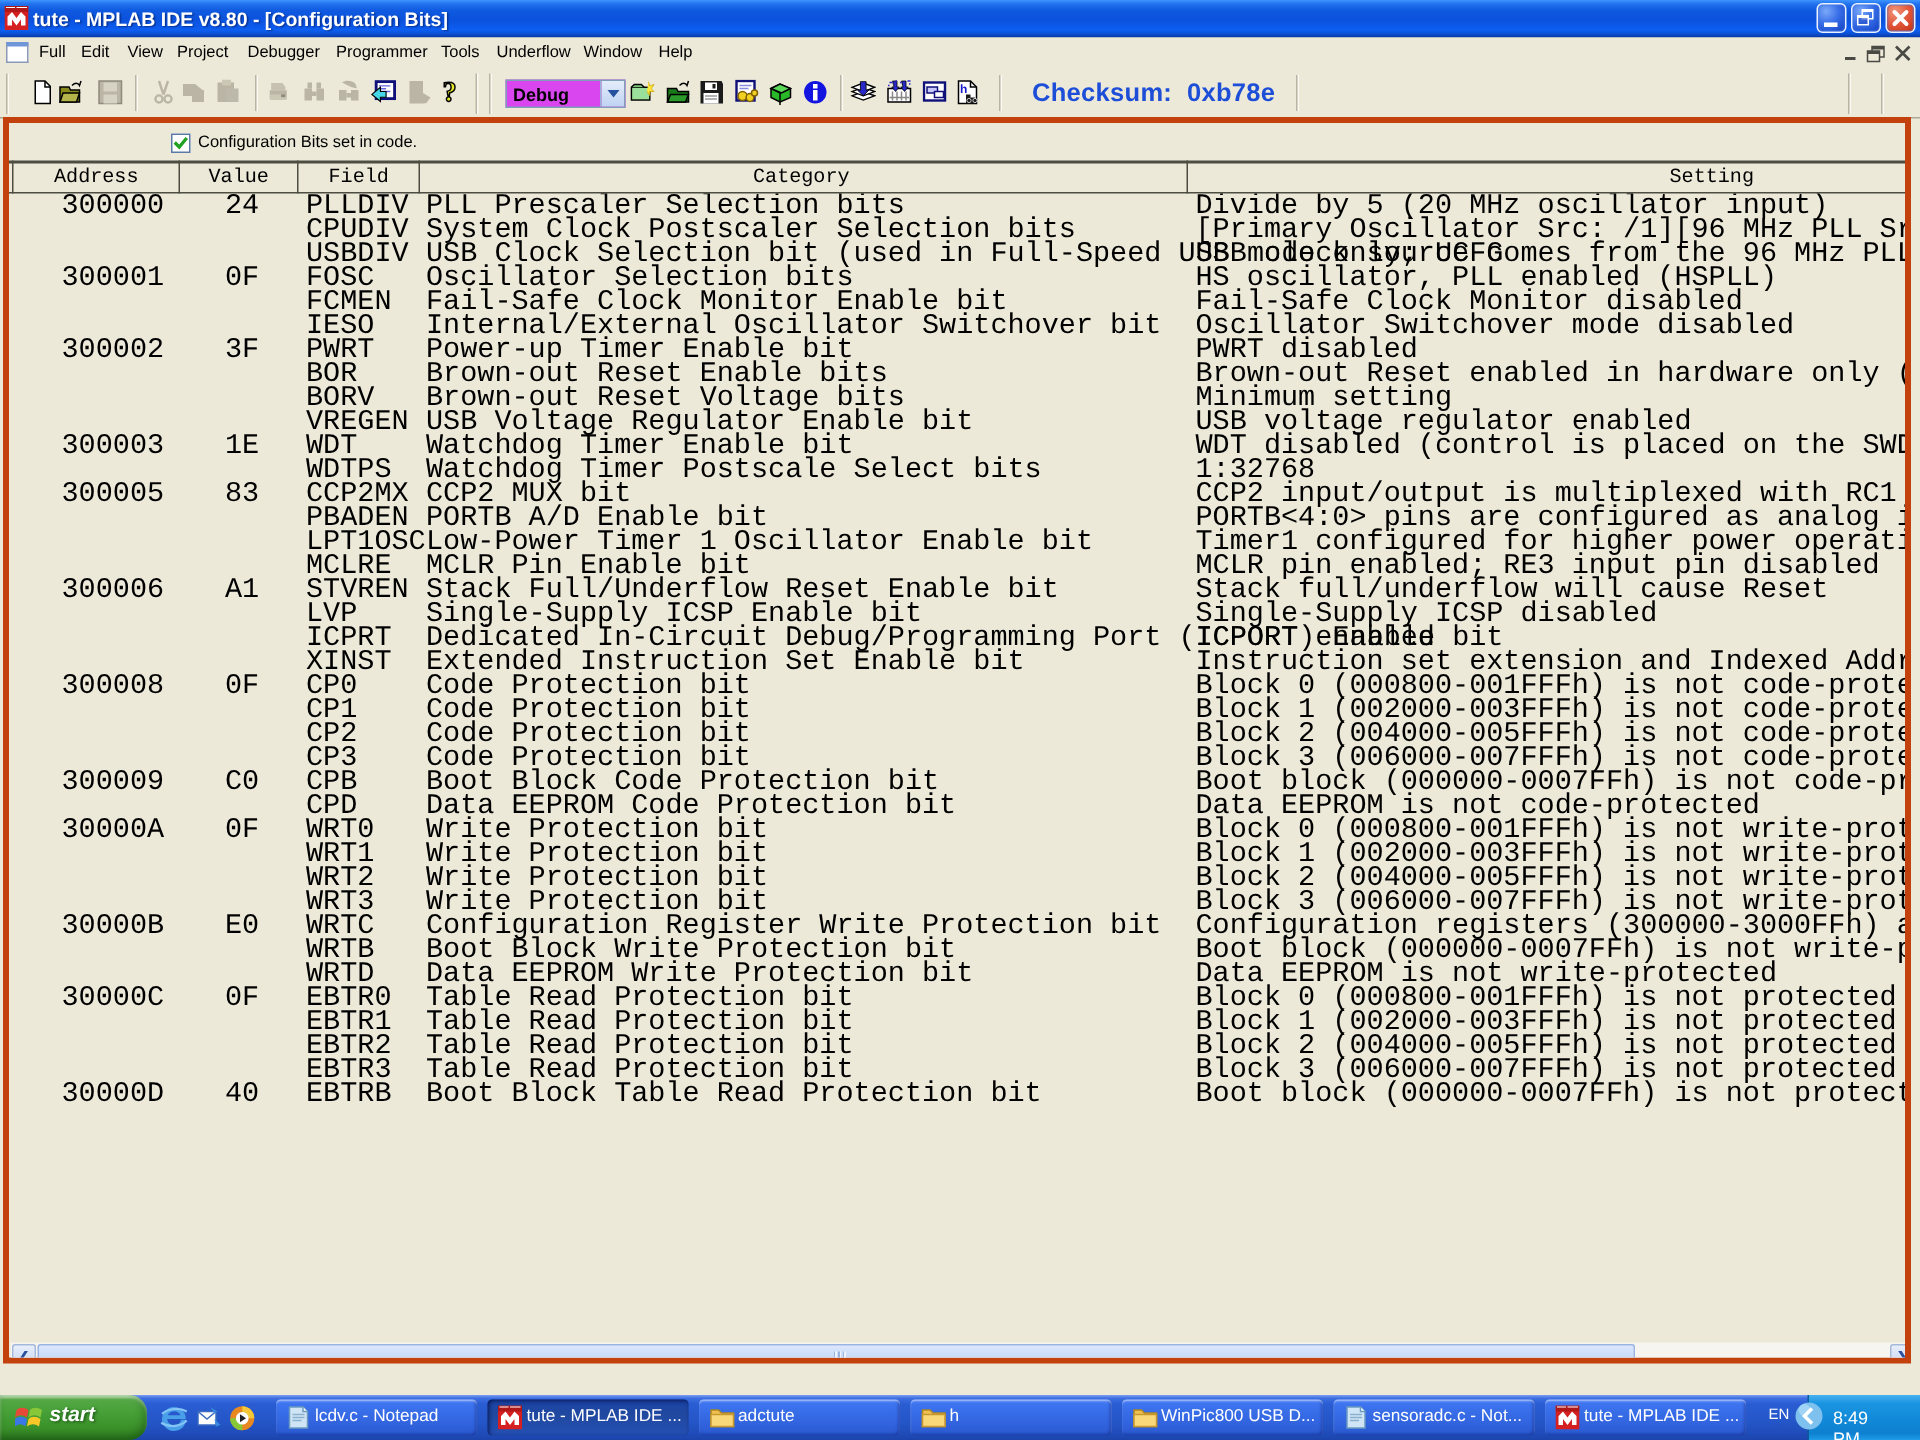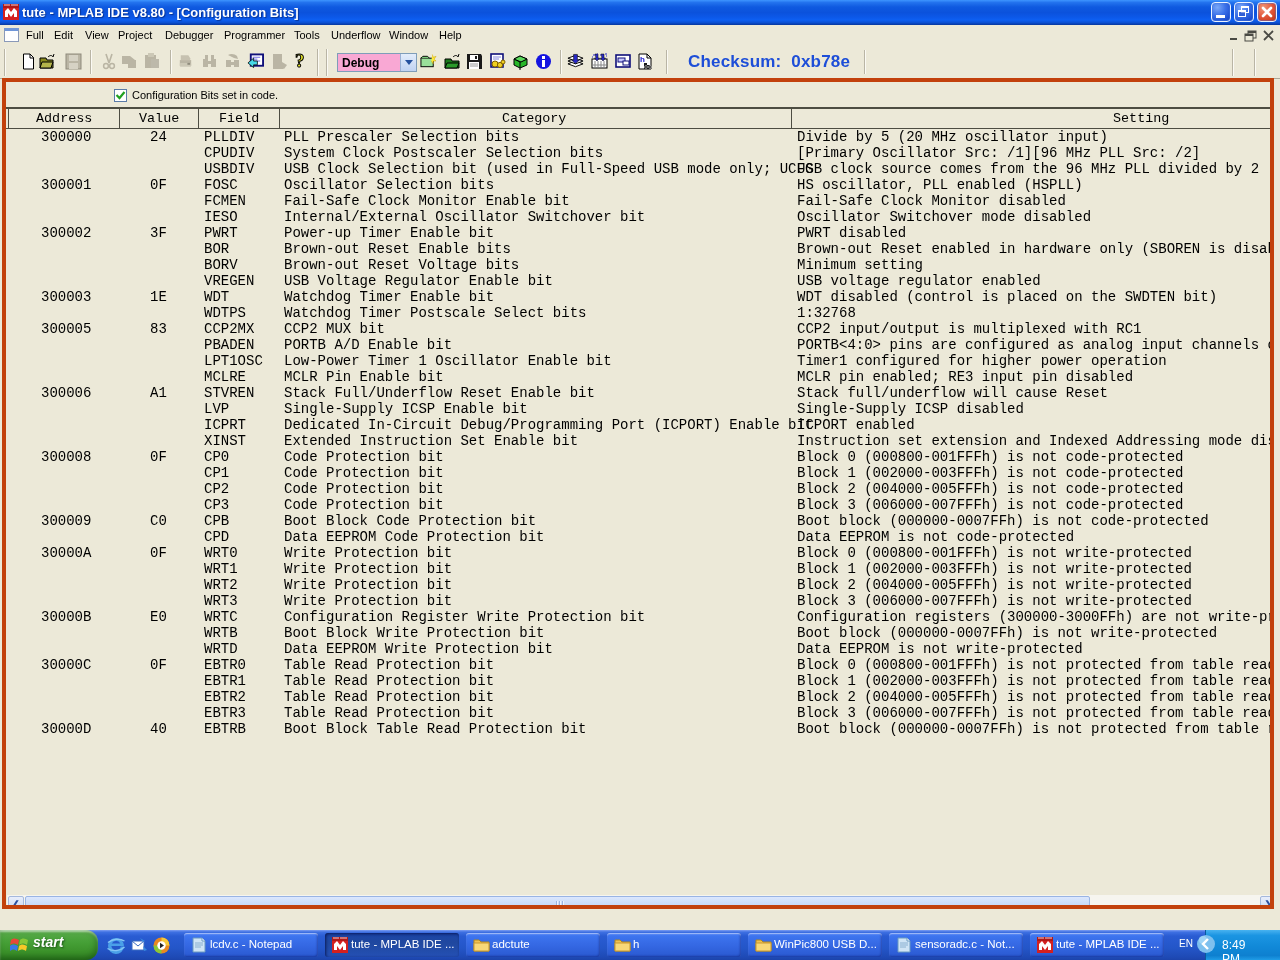--- a/index.html
+++ b/index.html
@@ -12,33 +12,33 @@
 .wbtn.red{background:radial-gradient(circle at 30% 25%,#f09577 0%,#e2573a 50%,#c93c1d 85%,#b5350f 100%)}
 .wg{position:absolute;color:#fff;font-weight:bold}
 
 #menubar{left:0;top:25px;width:1280px;height:21px;background:#ece9d8}
 .mitem{top:29px;font-size:11px;color:#000}
 #mdiicon{left:4px;top:28px;width:15px;height:14px;background:#fff;border:1px solid #8a99b8;border-top:3px solid #6f96d8}
 
 #toolbar{left:0;top:46px;width:1280px;height:33px;background:#ece9d8;border-bottom:1px solid #aca899}
 .tsep{top:4px;width:2px;height:24px;border-left:1px solid #b9b5a5;border-right:1px solid #fbfaf4}
 .ticon{top:7px;width:17px;height:17px}
-#combo{left:337px;top:53px;width:80px;height:19px;background:#f9a8d4;border:1px solid #7f9db9}
+#combo{left:337px;top:53px;width:80px;height:19px;background:#d946ef;border:1px solid #7f9db9}
 #combo .txt{position:absolute;left:4px;top:2px;font-size:12px;font-weight:bold;color:#000}
 #combo .btn{position:absolute;right:0;top:0;width:16px;height:17px;background:linear-gradient(180deg,#e3ecfb,#c0d3f2);border-left:1px solid #9ab0d4}
 #combo .btn:after{content:"";position:absolute;left:4px;top:6px;border-left:4px solid transparent;border-right:4px solid transparent;border-top:5px solid #26519e}
 #checksum{left:688px;top:52px;font-size:17px;font-weight:bold;color:#1d4ed8;letter-spacing:.2px}
 
 #mdiwin{left:2px;top:78px;width:1272px;height:831px;border:4px solid #c2410c;background:#ece9d8;overflow:hidden}
 #cbx{left:108px;top:7px;width:13px;height:13px;background:#fff;border:1px solid #5a7ba8}
 #cbx svg{position:absolute;left:0px;top:0px}
 #cbxlab{left:126px;top:7px;font-size:11px;color:#000}
 .hline{height:1px;background:#4d4d42}
 .vline{width:1px;background:#4d4d42}
-pre{font-family:"Liberation Mono",monospace;font-size:14px;line-height:16px;color:#000}
+pre{font-family:"Liberation Mono",monospace;font-size:19px;line-height:16px;color:#000}
 .hdr{top:29px;font-family:"Liberation Mono",monospace;font-size:13.42px;color:#000}
 
 #hscroll{left:1px;top:813px;width:1270px;height:17px;background:#f6f5ef}
 .sbtn{top:1px;width:16px;height:15px;background:linear-gradient(180deg,#e8eefb,#c8d7f2);border:1px solid #a4b8dc;border-radius:2px;color:#2c4f9e;text-align:center;line-height:15px;font-size:8.5px;font-weight:bold}
 #sthumb{position:absolute;left:18px;top:1px;width:1065px;height:15px;background:linear-gradient(180deg,#dbe7fd 0%,#cbdcf9 50%,#bed2f5 100%);border:1px solid #99b4e4;border-radius:2px}
 #sthumb:after{content:"";position:absolute;left:530px;top:4px;width:8px;height:7px;background:repeating-linear-gradient(90deg,#9ab4e0 0 1px,#eef4ff 1px 2px,transparent 2px 3px)}
 
 #statusbar{left:0;top:911px;width:1280px;height:19px;background:#ece9d8;border-top:1px solid #e7e3d3}
 .ssep{top:3px;width:2px;height:13px;border-left:1px solid #b9b5a5;border-right:1px solid #fbfaf4}
 .stxt{top:3px;font-size:11.5px;color:#000}

